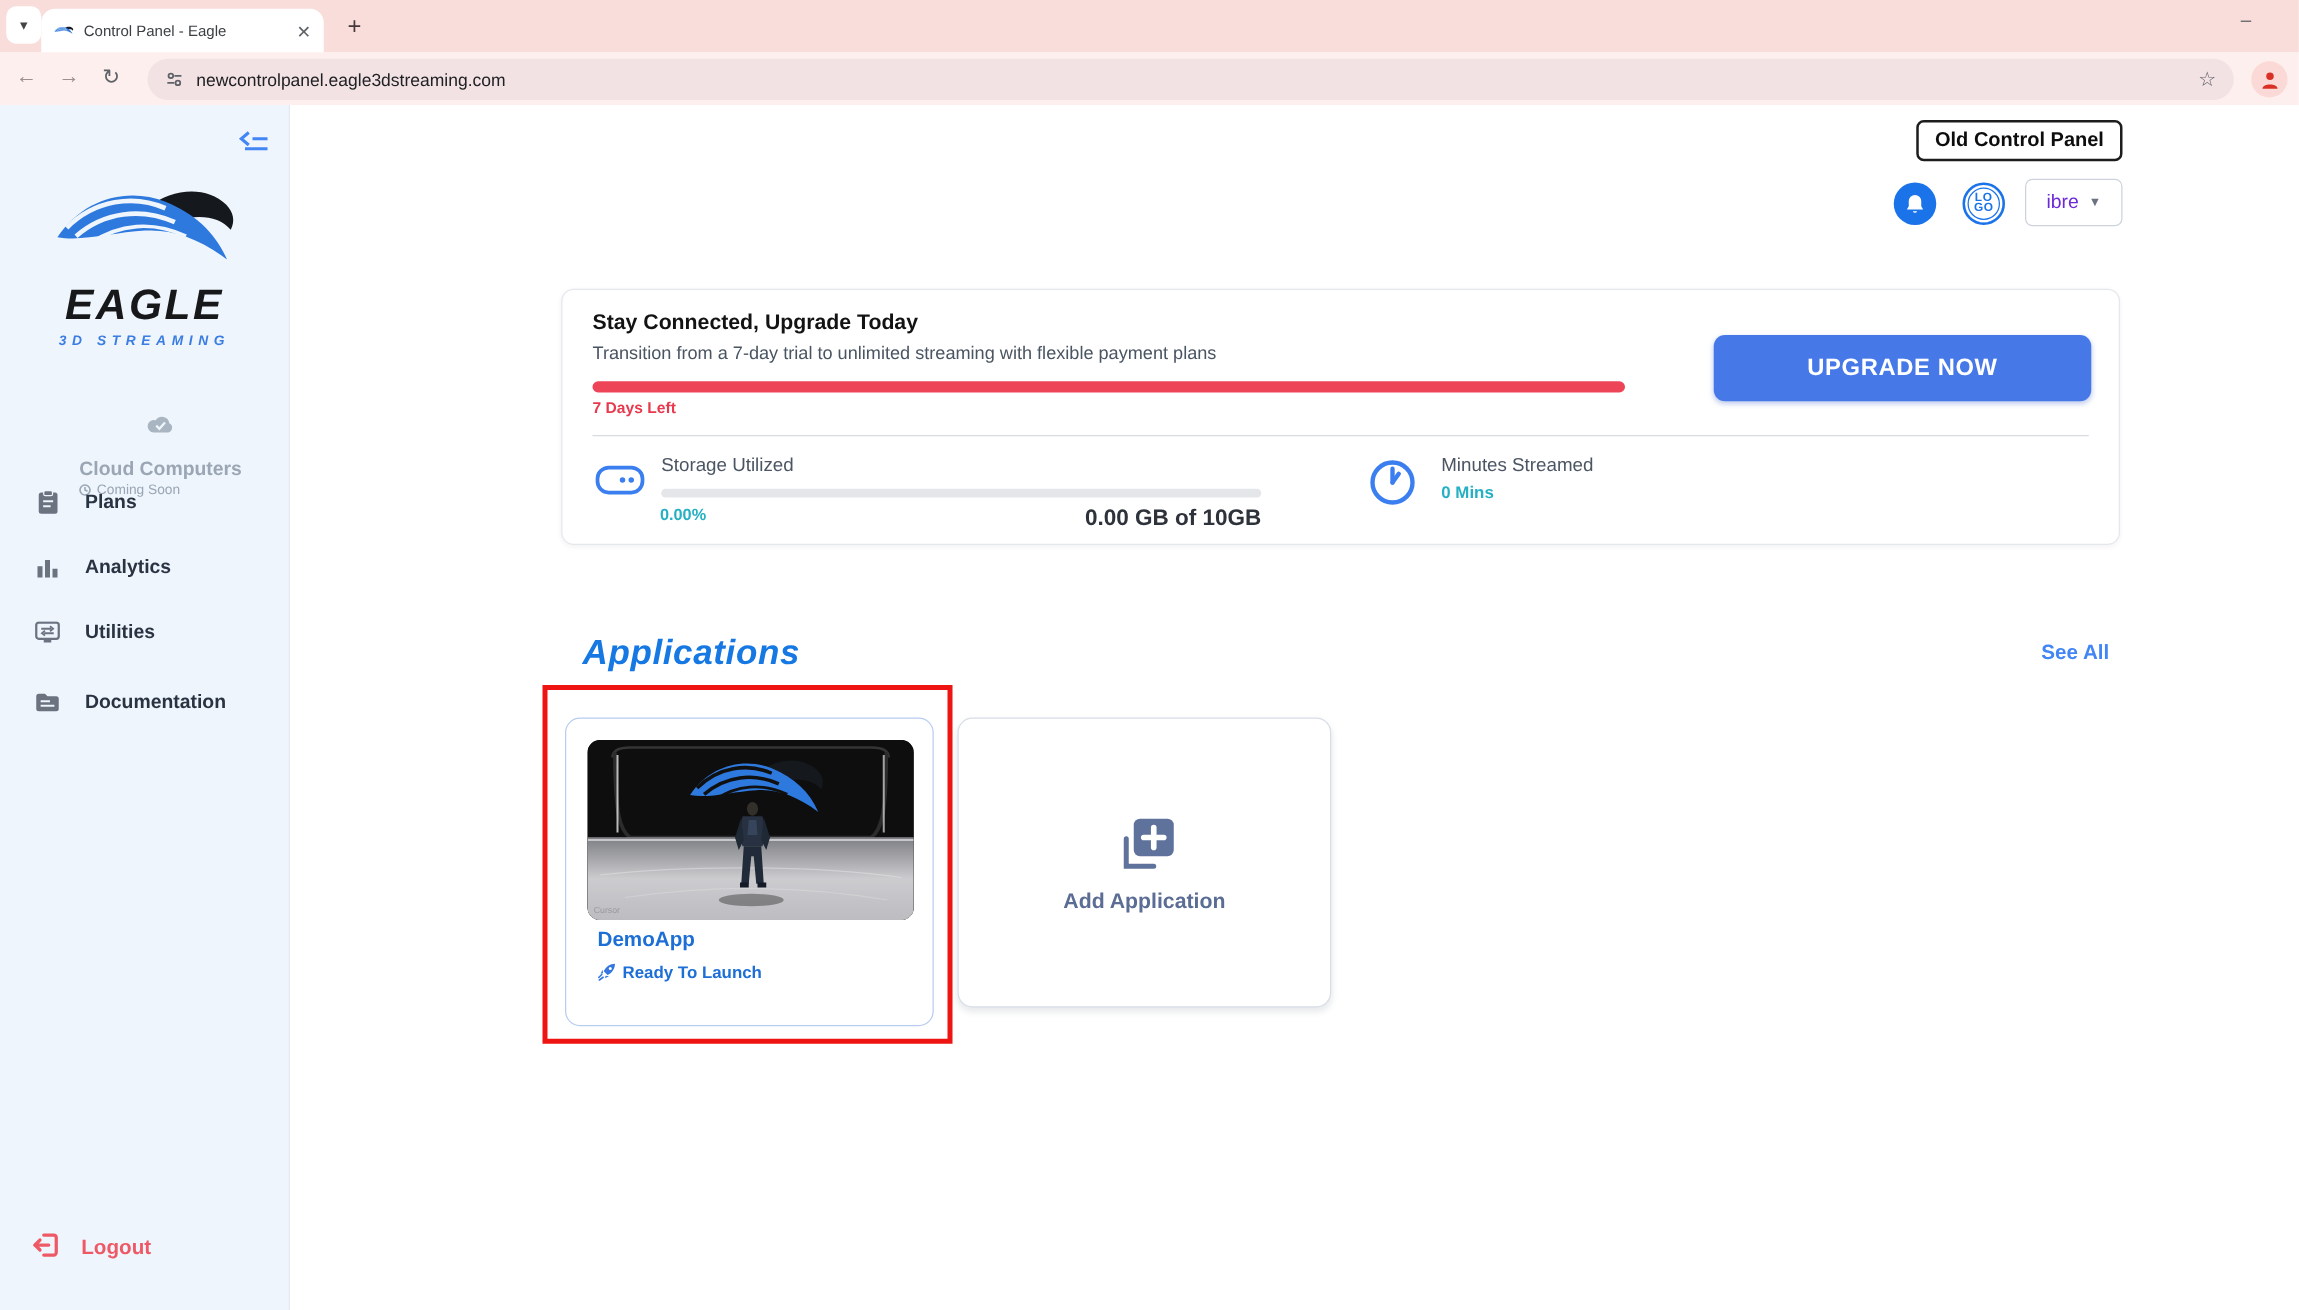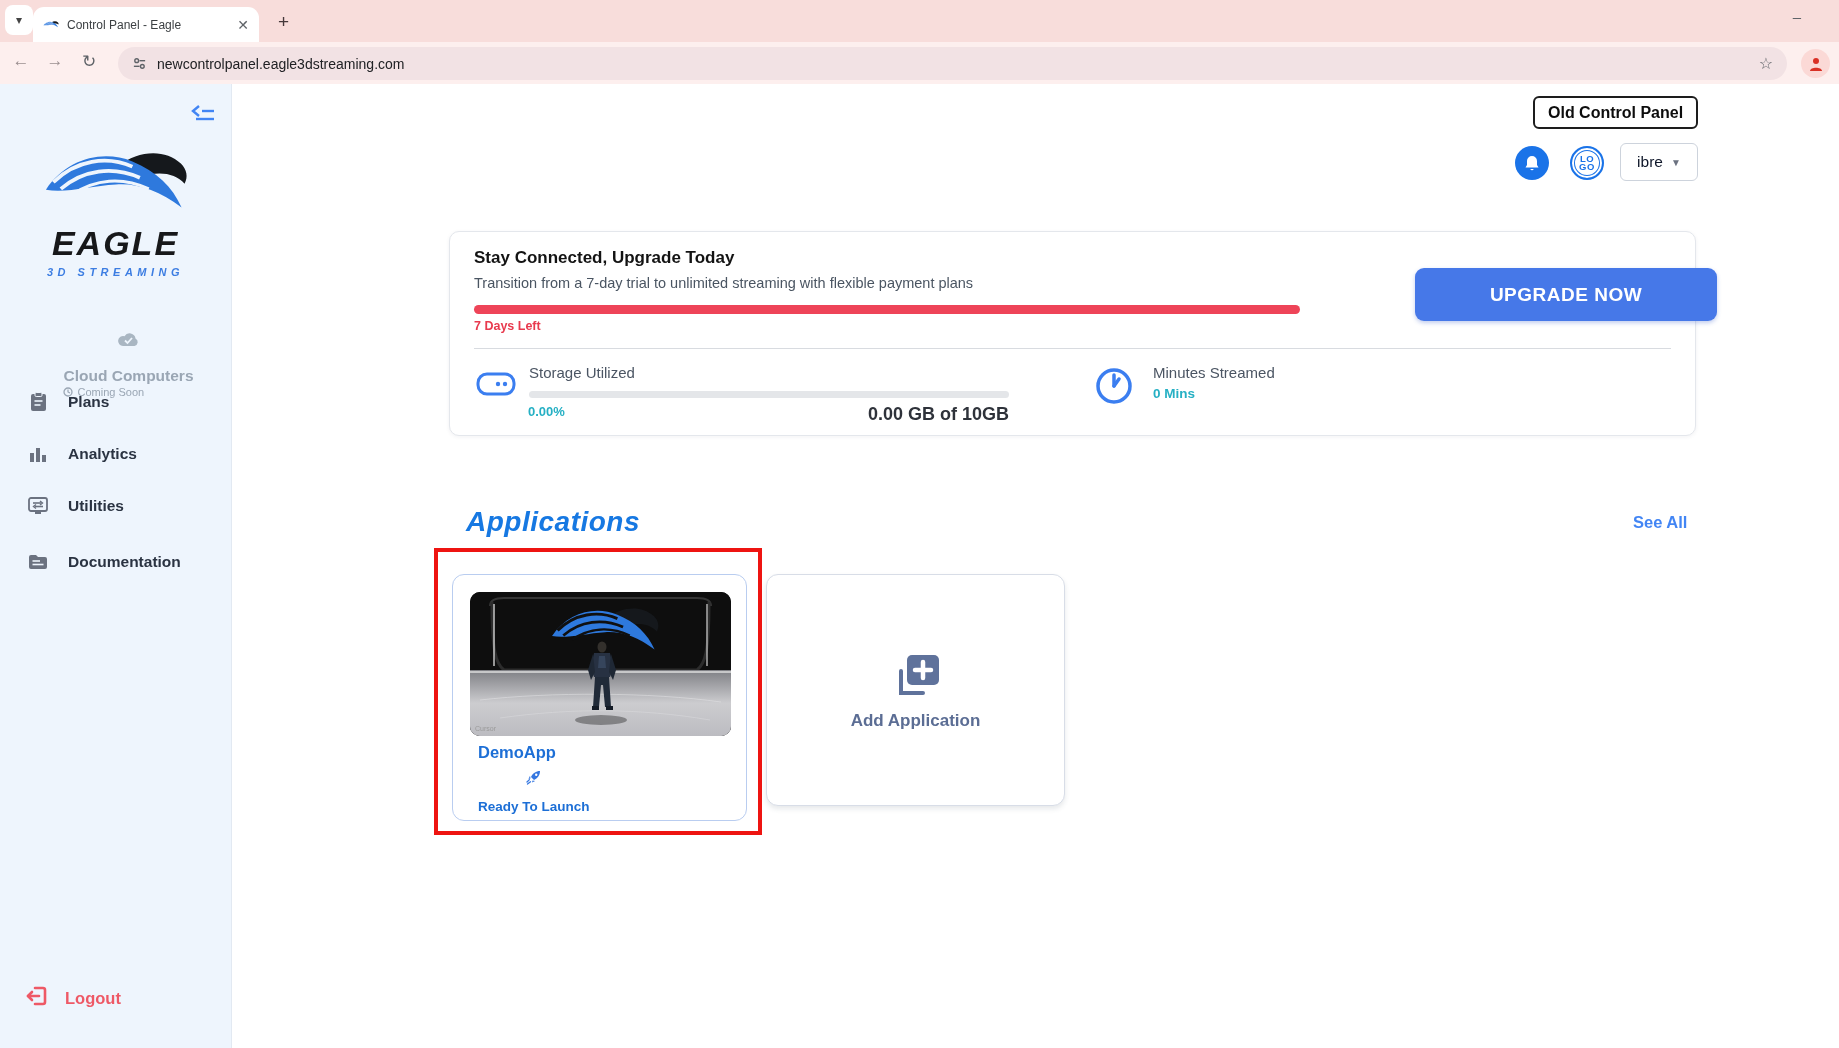--- a/index.html
+++ b/index.html
@@ -63,34 +63,34 @@
     display:flex; align-items:center; cursor:pointer; }
   .bell-btn { position:absolute; left:1515px; top:62px; width:34px; height:34px; border-radius:50%;
     background:#1a73e8; display:flex; align-items:center; justify-content:center; cursor:pointer; }
   .logo-badge { position:absolute; left:1570px; top:62px; width:34px; height:34px; border-radius:50%;
     background:#fff; border:2px solid #1a73e8; box-shadow:inset 0 0 0 2px #fff, inset 0 0 0 3px #1a73e8;
     display:flex; flex-direction:column; align-items:center; justify-content:center; cursor:pointer; }
   .logo-badge span { color:#1a73e8; font-size:9.5px; font-weight:bold; line-height:8.5px; letter-spacing:.5px; }
   .account-dd { position:absolute; left:1620px; top:59px; width:78px; height:38px; background:#fff;
     border:1px solid #cdd3dc; border-radius:6px; display:flex; align-items:center; justify-content:center;
     gap:8px; cursor:pointer; }
-  .account-dd .label { font-size:15.5px; color:#0f172a; }
+  .account-dd .label { font-size:15.5px; color:#6d28d9; }
   .account-dd .caret { color:#6b7280; font-size:10px; }
 
   
   .banner { position:absolute; left:449px; top:147px; width:1247px; height:205px; background:#fff;
     border:1px solid #e4e7ec; border-radius:10px; box-shadow:0 1px 4px rgba(30,40,60,.06); }
   .banner-title { position:absolute; left:24px; top:16px; font-size:17px; font-weight:bold; color:#131313; }
   .banner-sub { position:absolute; left:24px; top:43px; font-size:14.5px; color:#4a5562; }
   .trial-track { position:absolute; left:24px; top:73px; width:1197px; height:9px; }
   .trial-bar { height:9px; border-radius:5px; background:#ee4458; }
   .days-left { position:absolute; left:24px; top:87px; font-size:12.5px; font-weight:bold; color:#e83a4e; }
   .upgrade-btn { position:absolute; left:921px; top:36px; width:302px; height:53px; background:#4678e8;
     border:none; border-radius:9px; color:#fff; font-size:19px; font-weight:bold; letter-spacing:.5px;
-    cursor:pointer; font-family:"Liberation Sans",sans-serif; box-shadow:0 2px 4px rgba(50,90,200,.3);margin-left:44px; }
+    cursor:pointer; font-family:"Liberation Sans",sans-serif; box-shadow:0 2px 4px rgba(50,90,200,.3); }
   .banner-divider { position:absolute; left:24px; top:116px; width:1197px; height:1px; background:#d8dbe0; }
 
   .stat-storage-icon { position:absolute; left:26px; top:138px; }
   .stat-label { font-size:15px; color:#4b5563; }
   .storage-label { position:absolute; left:79px; top:132px; }
   .storage-track { position:absolute; left:79px; top:159px; width:480px; height:7px; border-radius:4px; background:#e4e6e9; }
   .storage-fill { height:7px; border-radius:4px; background:#26b0c4; }
   .storage-pct { position:absolute; left:78px; top:172px; font-size:13px; font-weight:bold; color:#26b0c4; }
   .storage-usage { position:absolute; left:79px; top:172px; width:480px; text-align:right;
     font-size:18px; font-weight:bold; color:#2e323a; }
@@ -108,21 +108,21 @@
 
   .demo-card { position:absolute; left:452px; top:490px; width:295px; height:247px; background:#fff;
     border:1.5px solid #b9cdf0; border-radius:12px; cursor:pointer; }
   .demo-thumb { position:absolute; left:17px; top:17px; width:261px; height:144px; border-radius:10px;
     overflow:hidden; background:#101010; }
   .thumb-scene { position:absolute; left:0; top:0; width:100%; height:100%; }
   .thumb-swoosh { position:absolute; left:76px; top:8px; width:118px; height:62px; color:#101010; }
   .thumb-char { position:absolute; left:115px; top:48px; width:34px; height:88px; }
   .thumb-watermark { position:absolute; left:5px; bottom:4px; font-size:7px; color:#9a9a9a; }
   .demo-name { position:absolute; left:25px; top:168px; font-size:16.5px; font-weight:bold; color:#1d6fd6; }
-  .demo-status { position:absolute; left:25px; top:194px; display:flex; align-items:center; gap:14px;flex-direction:column; }
+  .demo-status { position:absolute; left:25px; top:194px; display:flex; align-items:center; gap:4px; }
   .demo-status .label { font-size:13.5px; font-weight:bold; color:#1d6fd6; }
 
   .add-card { position:absolute; left:766px; top:490px; width:299px; height:232px; background:#fff;
     border:1px solid #d8dde7; border-radius:12px; box-shadow:0 3px 5px rgba(60,70,90,.12);
     display:flex; flex-direction:column; align-items:center; justify-content:center; gap:8px; cursor:pointer; }
   .add-label { font-size:17px; font-weight:bold; color:#5b6d94; }
 </style>
 </head>
 <body>
 

